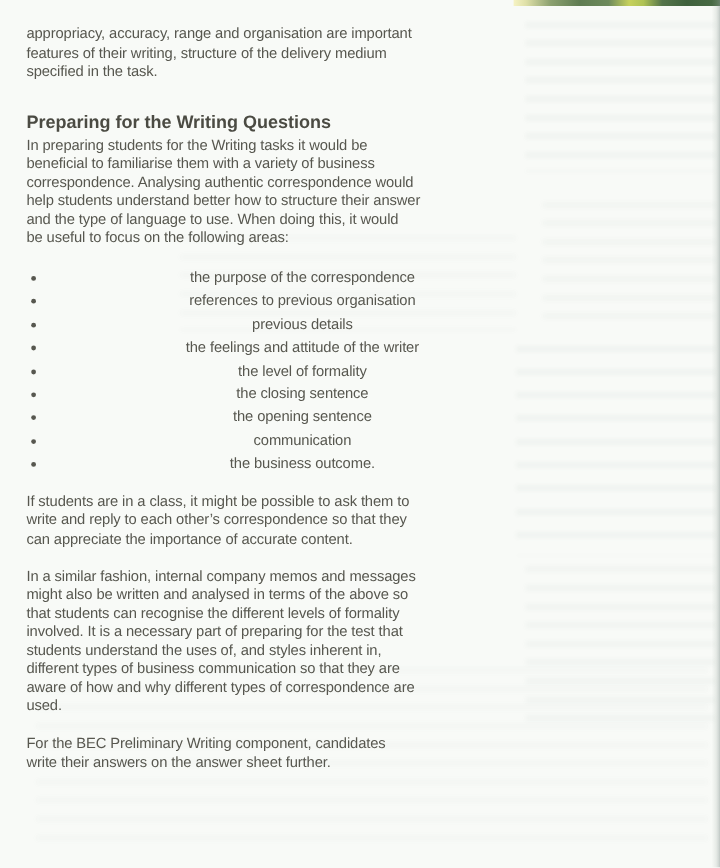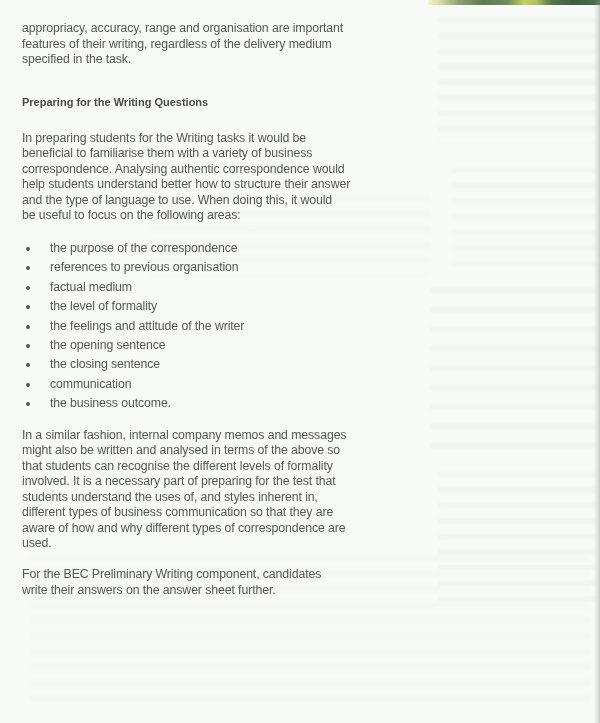--- a/index.html
+++ b/index.html
@@ -61,31 +61,32 @@
     top: 21px; left: 22px; width: 432px;
     font-size: 12.3px;
     line-height: 15.5px;
     letter-spacing: -0.1px;
   }
   .content p {
     margin: 0 0 15.5px 0;
     white-space: pre-line;
   }
   .content h2 {
-    font-size: 11px;
+    font-size: 15px;
     line-height: 17px;
     font-weight: bold;
     color: #4b4b43;
-    margin: 26px 0 20px 0;
+    margin: 26px 0 3px 0;
     letter-spacing: 0;
   }
   ul.focus-list {
     list-style: none;
     margin: 14px 0 14px 0;
     padding: 0;
+    text-align: center;
   }
   ul.focus-list li {
     position: relative;
     padding-left: 28px;
     line-height: 19.4px;
     height: 19.4px;
   }
   ul.focus-list .dot {
     position: absolute;
     left: 4px; top: 8px;
@@ -104,44 +105,47 @@
   <div class="ghost g1"></div>
   <div class="ghost g2"></div>
   <div class="ghost g3"></div>
   <div class="ghost g4"></div>
   <div class="ghost g5"></div>
   <div class="ghost g6"></div>
 
   <div class="content">
 
     <p>appropriacy, accuracy, range and organisation are important
-features of their writing, regardless of the delivery medium
+features of their writing, structure of the delivery medium
 specified in the task.</p>
 
     <h2>Preparing for the Writing Questions</h2>
 
     <p>In preparing students for the Writing tasks it would be
 beneficial to familiarise them with a variety of business
 correspondence. Analysing authentic correspondence would
 help students understand better how to structure their answer
 and the type of language to use. When doing this, it would
 be useful to focus on the following areas:</p>
 
     <ul class="focus-list">
       <li><span class="dot"></span><span>the purpose of the correspondence</span></li>
       <li><span class="dot"></span><span>references to previous organisation</span></li>
-      <li><span class="dot"></span><span>factual medium</span></li>
+      <li><span class="dot"></span><span>previous details</span></li>
+      <li><span class="dot"></span><span>the feelings and attitude of the writer</span></li>
       <li><span class="dot"></span><span>the level of formality</span></li>
-      <li><span class="dot"></span><span>the feelings and attitude of the writer</span></li>
+      <li><span class="dot"></span><span>the closing sentence</span></li>
       <li><span class="dot"></span><span>the opening sentence</span></li>
-      <li><span class="dot"></span><span>the closing sentence</span></li>
       <li><span class="dot"></span><span>communication</span></li>
       <li><span class="dot"></span><span>the business outcome.</span></li>
     </ul>
 
+    <p>If students are in a class, it might be possible to ask them to
+write and reply to each other’s correspondence so that they
+can appreciate the importance of accurate content.</p>
     <p>In a similar fashion, internal company memos and messages
 might also be written and analysed in terms of the above so
 that students can recognise the different levels of formality
 involved. It is a necessary part of preparing for the test that
 students understand the uses of, and styles inherent in,
 different types of business communication so that they are
 aware of how and why different types of correspondence are
 used.</p>
     <p>For the BEC Preliminary Writing component, candidates
 write their answers on the answer sheet further.</p>

